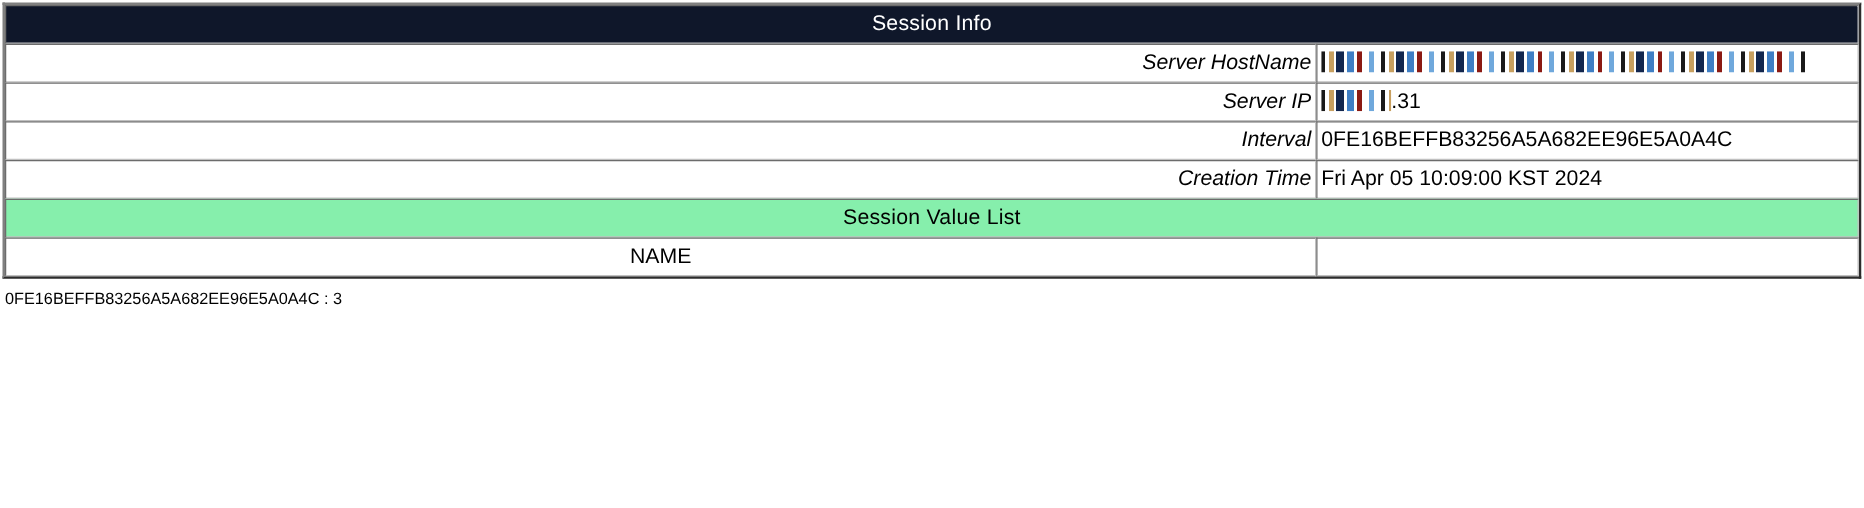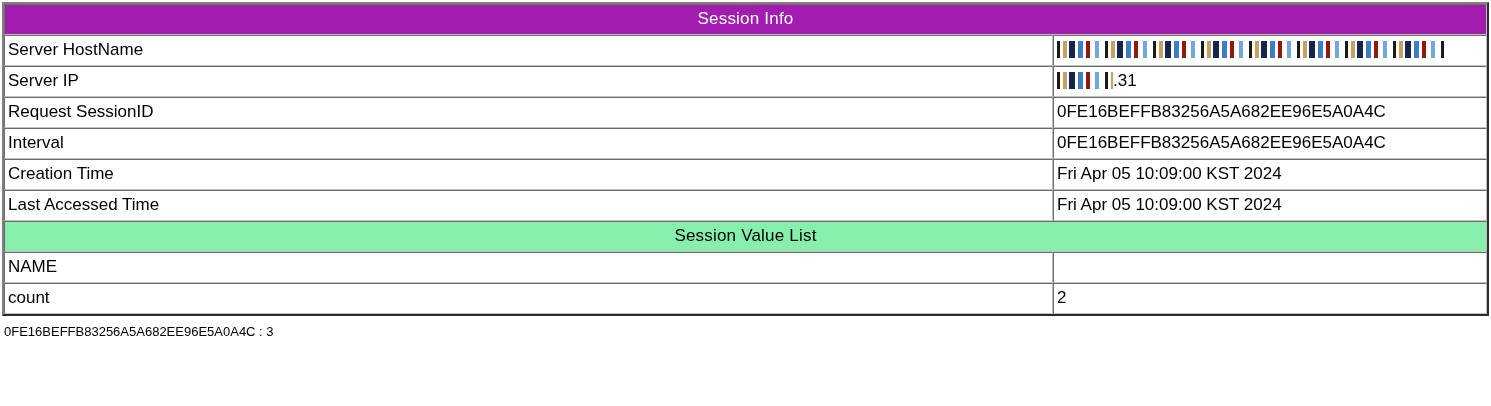--- a/index.html
+++ b/index.html
@@ -37,38 +37,38 @@
     vertical-align: middle;
     overflow: hidden;
     white-space: nowrap;
   }
 
   col.label-col  { width: 1049px; }
   col.value-col  { width: 434px; }
 
   
   .banner-gray {
-    background: #a21caf;
+    background: #0f172a;
     color: #ffffff;
     font-weight: bold;
     text-align: center;
     letter-spacing: 0.2px;
   }
   .banner-cyan {
     background: #86efac;
     color: #000000;
     font-weight: bold;
     text-align: center;
     letter-spacing: 0.2px;
   }
   .col-head-center {
-    text-align: left;
+    text-align: center;
     margin-top: 37px;
   }
-  .cell-label { text-align: left; }
+  .cell-label { text-align: right; font-style: italic; }
   .cell-value { text-align: left; }
 
   
   .redacted {
     display: inline-block;
     height: 17px;
     vertical-align: -3px;
     position: relative;
     overflow: hidden;
   }
@@ -129,52 +129,40 @@
       </td>
     </tr>
 
     <tr>
       <td class="cell-label">Server IP</td>
       <td class="cell-value">
         <span class="ip-line"><span class="redacted ip"></span><span class="ip-tail">.31</span></span>
       </td>
     </tr>
 
-    <tr>
-      <td class="cell-label">Request SessionID</td>
-      <td class="cell-value">0FE16BEFFB83256A5A682EE96E5A0A4C</td>
-    </tr>
 
     <tr>
       <td class="cell-label">Interval</td>
       <td class="cell-value">0FE16BEFFB83256A5A682EE96E5A0A4C</td>
     </tr>
 
 
     <tr>
       <td class="cell-label">Creation Time</td>
       <td class="cell-value">Fri Apr 05 10:09:00 KST 2024</td>
     </tr>
 
-    <tr>
-      <td class="cell-label">Last Accessed Time</td>
-      <td class="cell-value">Fri Apr 05 10:09:00 KST 2024</td>
-    </tr>
 
 
     <tr>
       <td class="banner-cyan" colspan="2">Session Value List</td>
     </tr>
 
     <tr>
       <td class="col-head-center">NAME</td>
       <td class="col-head-center"></td>
     </tr>
 
-    <tr>
-      <td class="cell-label">count</td>
-      <td class="cell-value">2</td>
-    </tr>
 
   </tbody>
 </table>
 
 <div class="footer-line">0FE16BEFFB83256A5A682EE96E5A0A4C : 3</div>
 
 </body></html>

